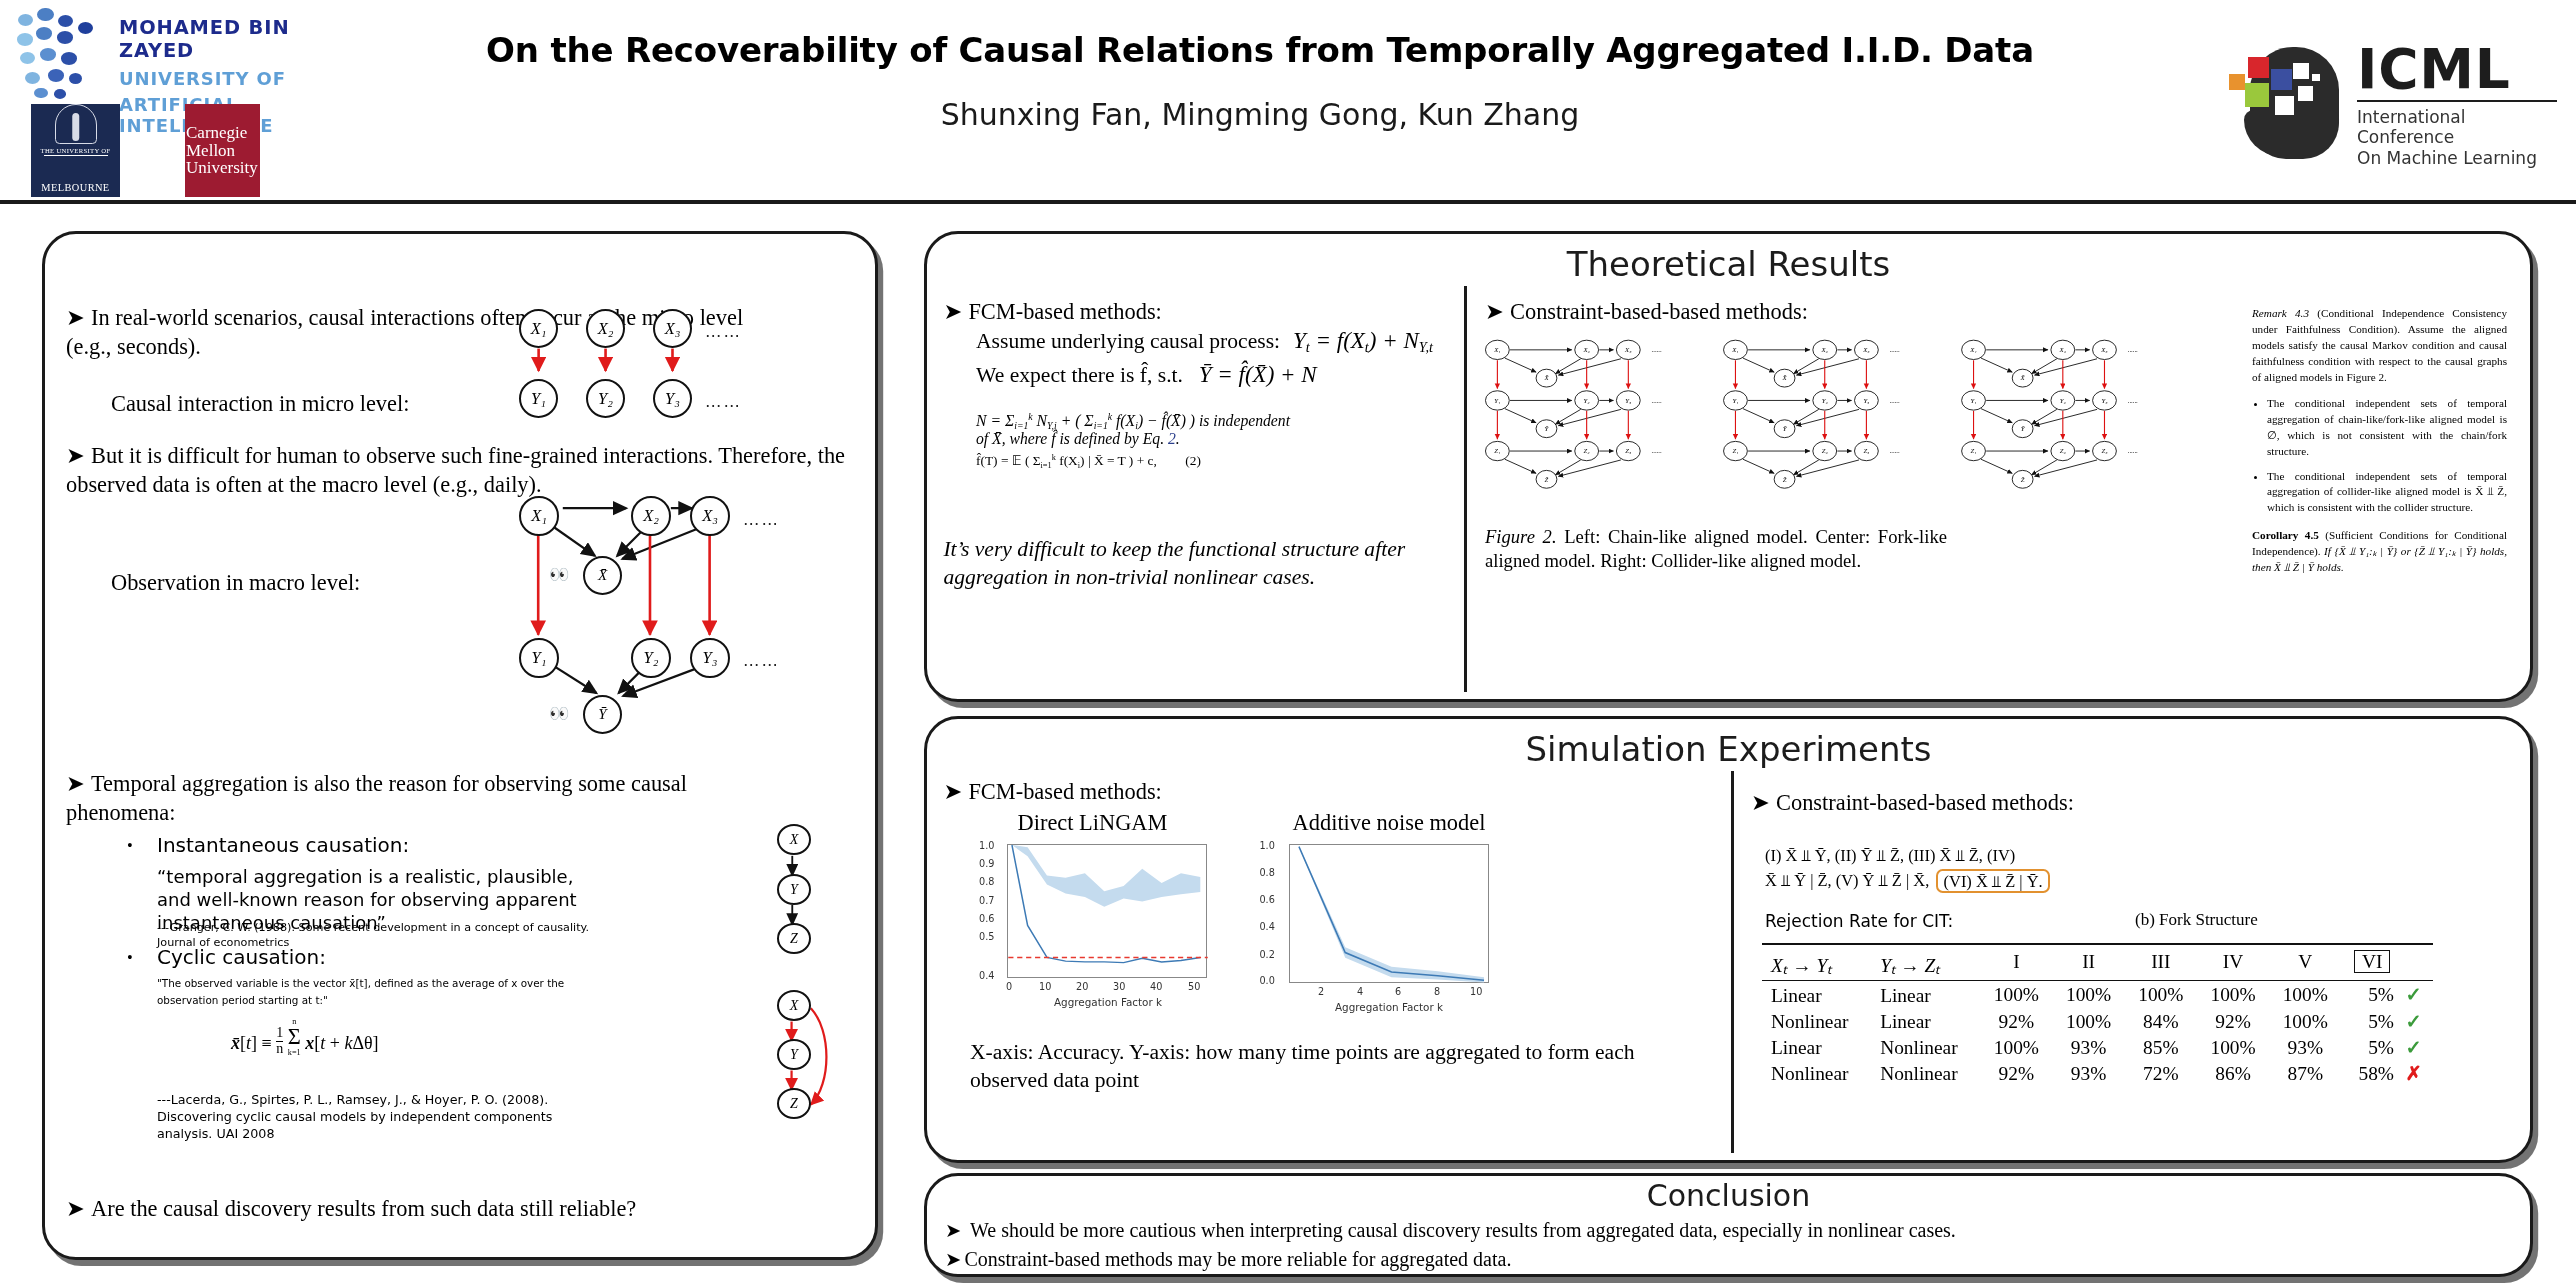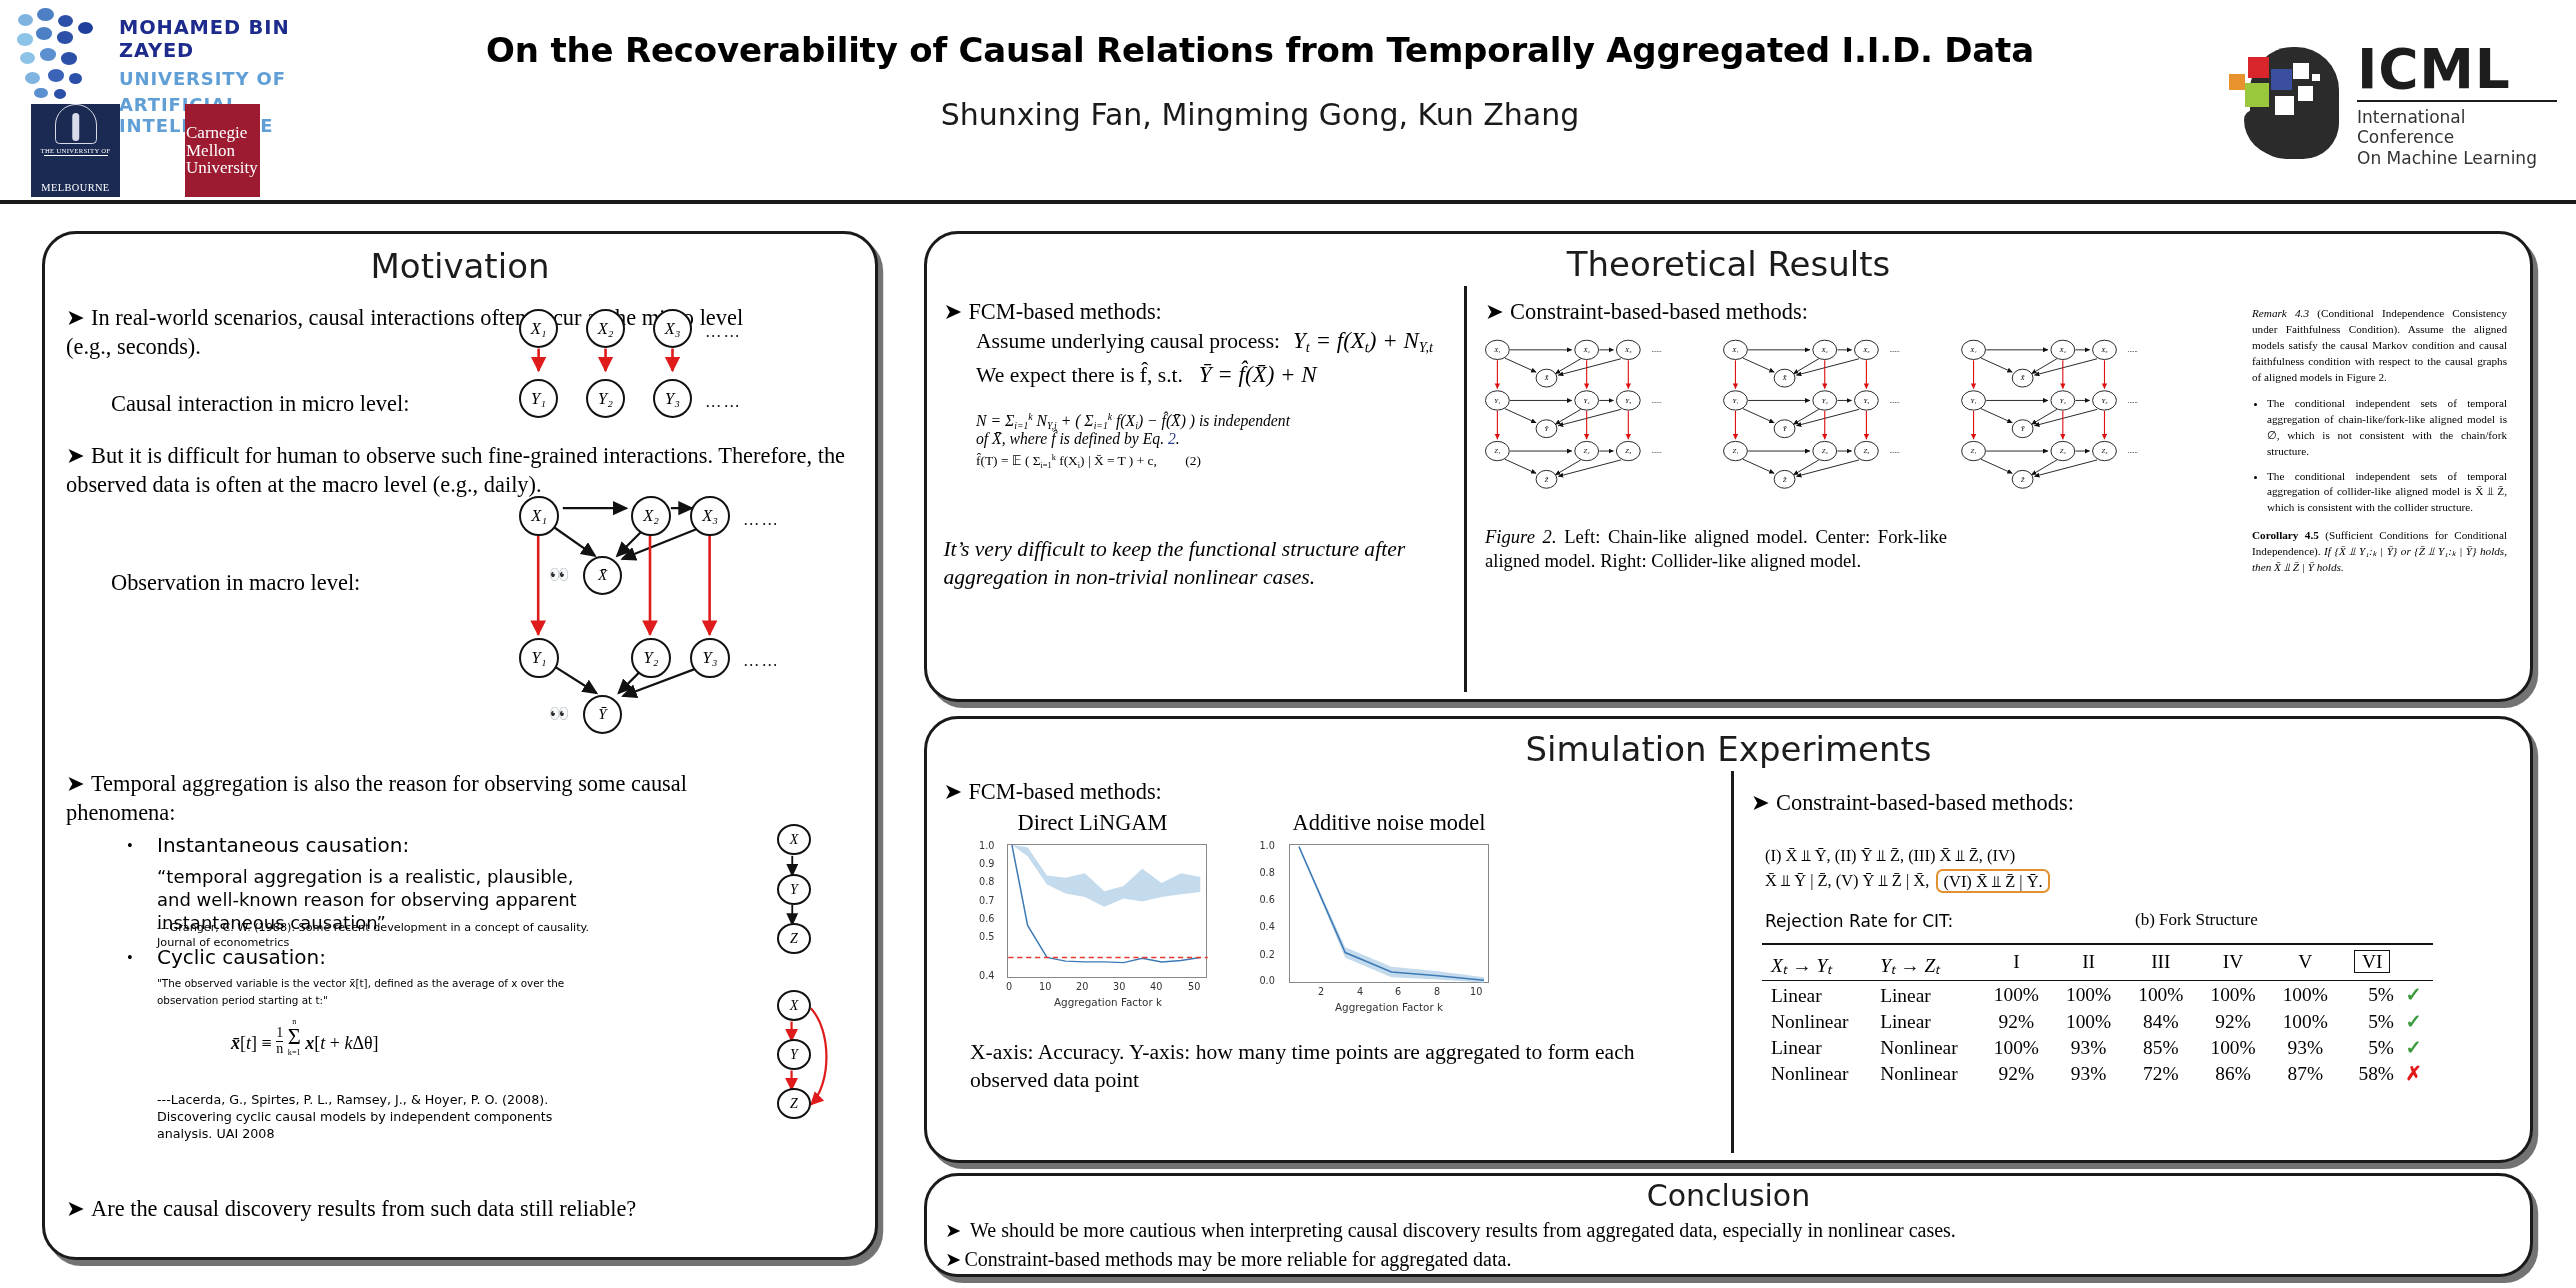--- a/index.html
+++ b/index.html
@@ -155,21 +155,20 @@
       <div class="icml-main">ICML</div>
       <div class="icml-rule"></div>
       <div class="icml-sub">International Conference</div>
       <div class="icml-sub">On Machine Learning</div>
     </div>
   </div>
 </div>
 <div id="header-rule"></div>
 
 <div class="panel" id="panel-motivation">
-  <div class="panel-title" style="position:absolute;left:0;top:12px;width:100%;">Motivation</div>
 
   <div class="bullet txt30" style="left:21px;top:69px;width:723px;">
     <span class="arrowb">➤</span><span>In real-world scenarios, causal interactions often occur at the micro level (e.g., seconds).</span>
   </div>
 
   <div class="bullet txt30" style="left:66px;top:155px;">Causal interaction in micro level:</div>
 
   <div>
     <div class="node" style="left:474px;top:75px;width:39px;height:39px;font-size:16.4px;">X₁</div>
     <div class="node" style="left:541px;top:75px;width:39px;height:39px;font-size:16.4px;">X₂</div>

